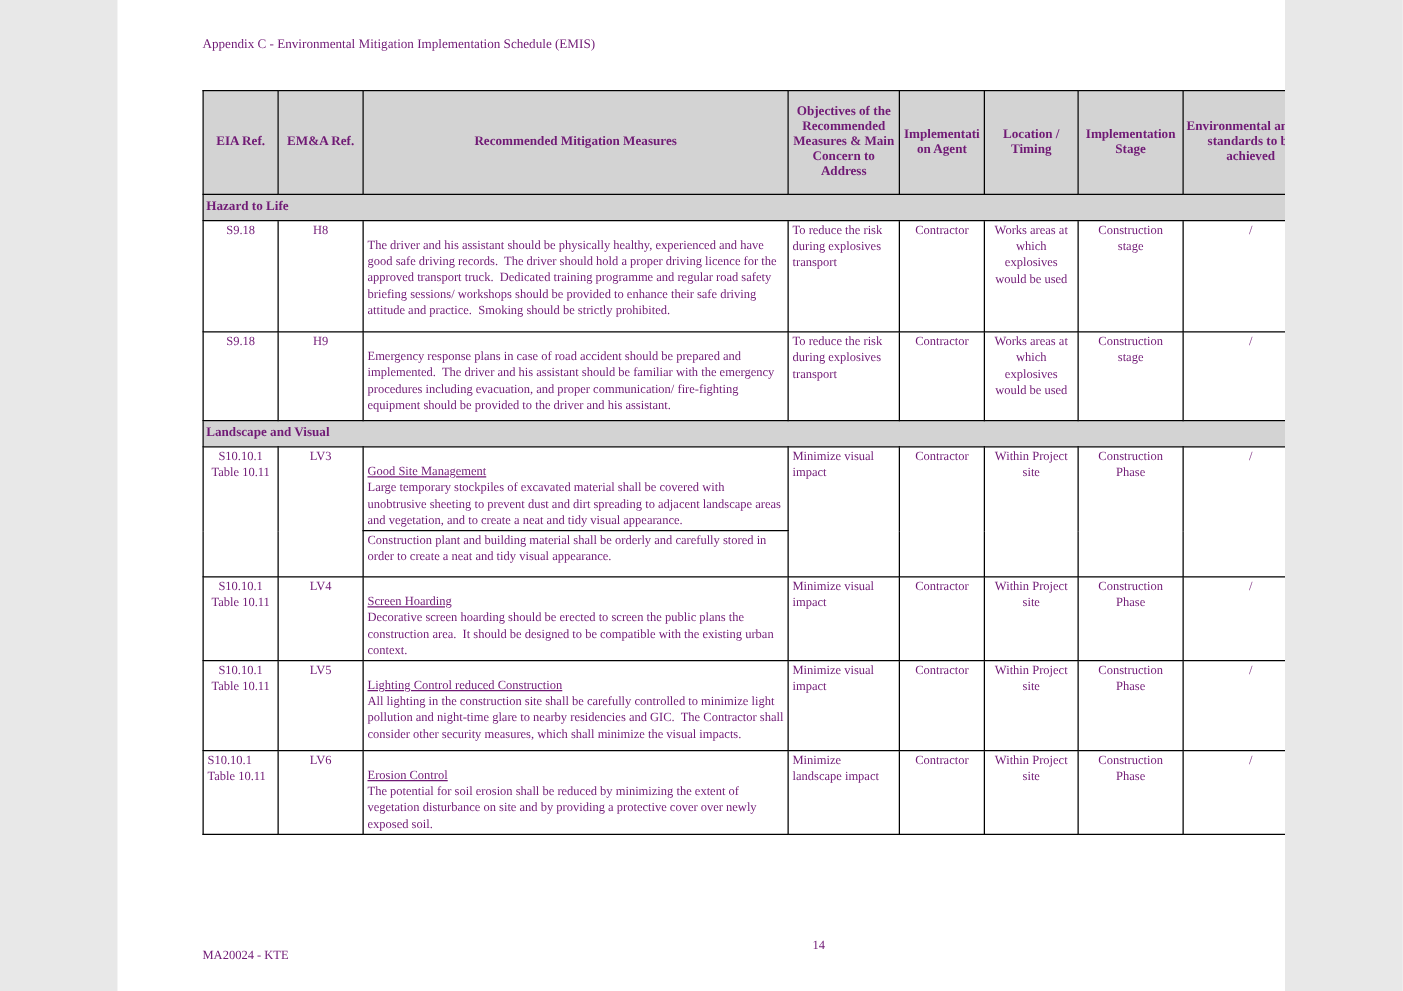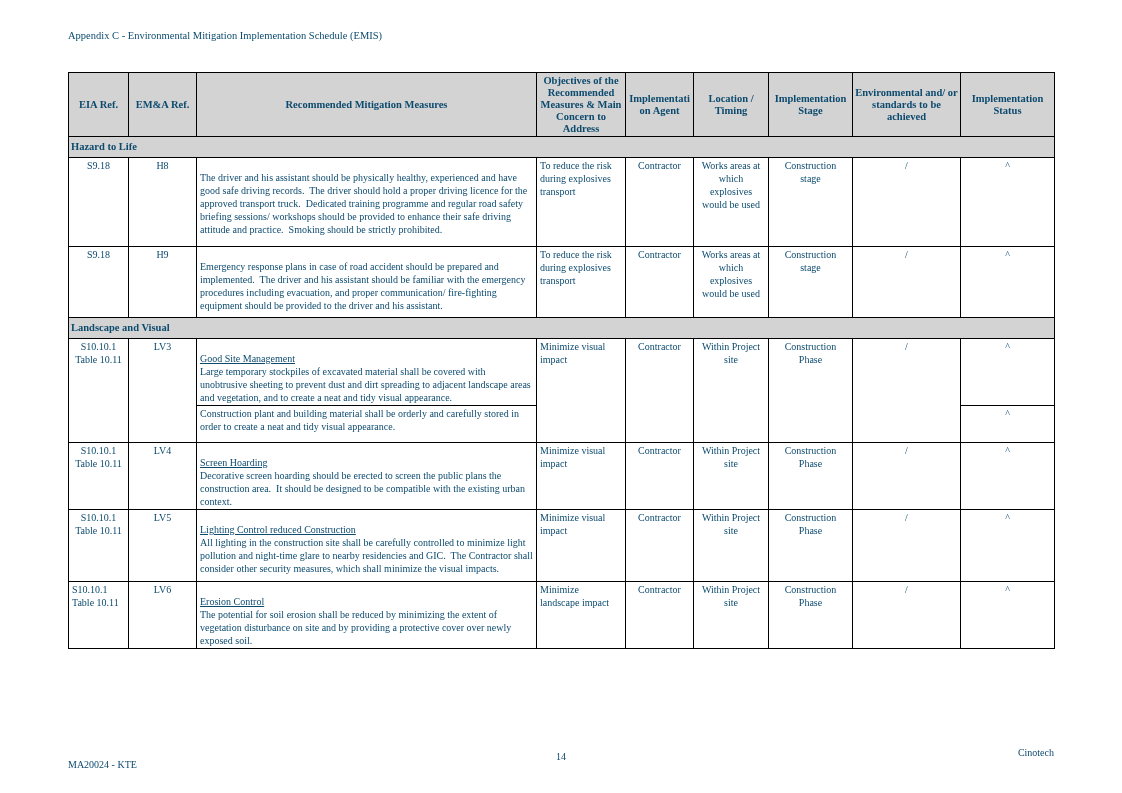--- a/index.html
+++ b/index.html
@@ -1,38 +1,38 @@
 <!DOCTYPE html>
 <html><head>
 <meta charset="utf-8">
 <style>
   html,body { margin:0; padding:0; background:#e8e8e8; }
   .page {
-    position:relative; width:1122px; height:793px; margin:0 auto;
-    background:#ffffff; font-family:"Liberation Serif", serif; color:#0c4a6e;
+    position:relative; width:934px; height:793px; margin:0 auto;
+    background:#ffffff; font-family:"Liberation Serif", serif; color:#701a75;
     overflow:hidden;
   }
   .doc-title {
     position:absolute; top:29px; left:68px;
     font-size:10.5px; line-height:13px;
   }
   table.emis {
     position:absolute; top:72px; left:68px; width:986px;
     border-collapse:collapse; table-layout:fixed;
     font-size:10px; line-height:13px;
     border:1px solid #000;
   }
   table.emis th, table.emis td {
     border:1px solid #000; vertical-align:top;
     padding:1px 3px; overflow:hidden;
   }
   table.emis th {
     background:#d3d3d3; font-weight:bold; text-align:center;
     vertical-align:middle; white-space:pre-line;
-    font-size:10.5px; line-height:12px; padding:1px 2px;
+    font-size:10.5px; line-height:12px; padding:11px 2px;
   }
   tr.section-row td {
     background:#d3d3d3; font-weight:bold; text-align:left;
     font-size:10.5px; line-height:12px; padding:4px 2px;
     white-space:nowrap;
   }
   td.c-center { text-align:center; }
   td.c-pre { white-space:pre-line;margin-left:30px; }
   td.measure-cell { text-align:left; }
   .m-head { text-decoration:underline;margin-top:12px; }

